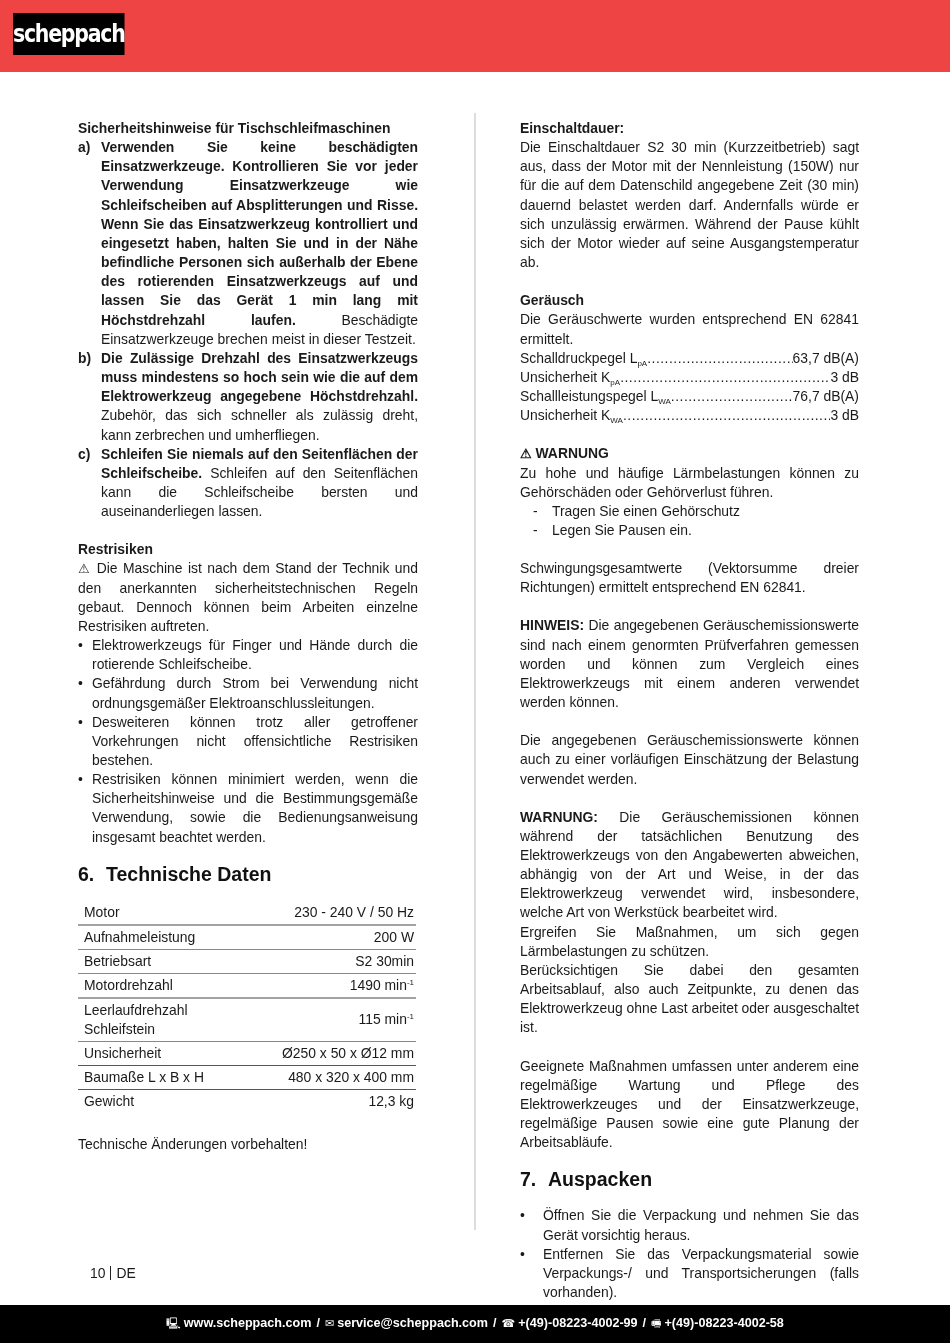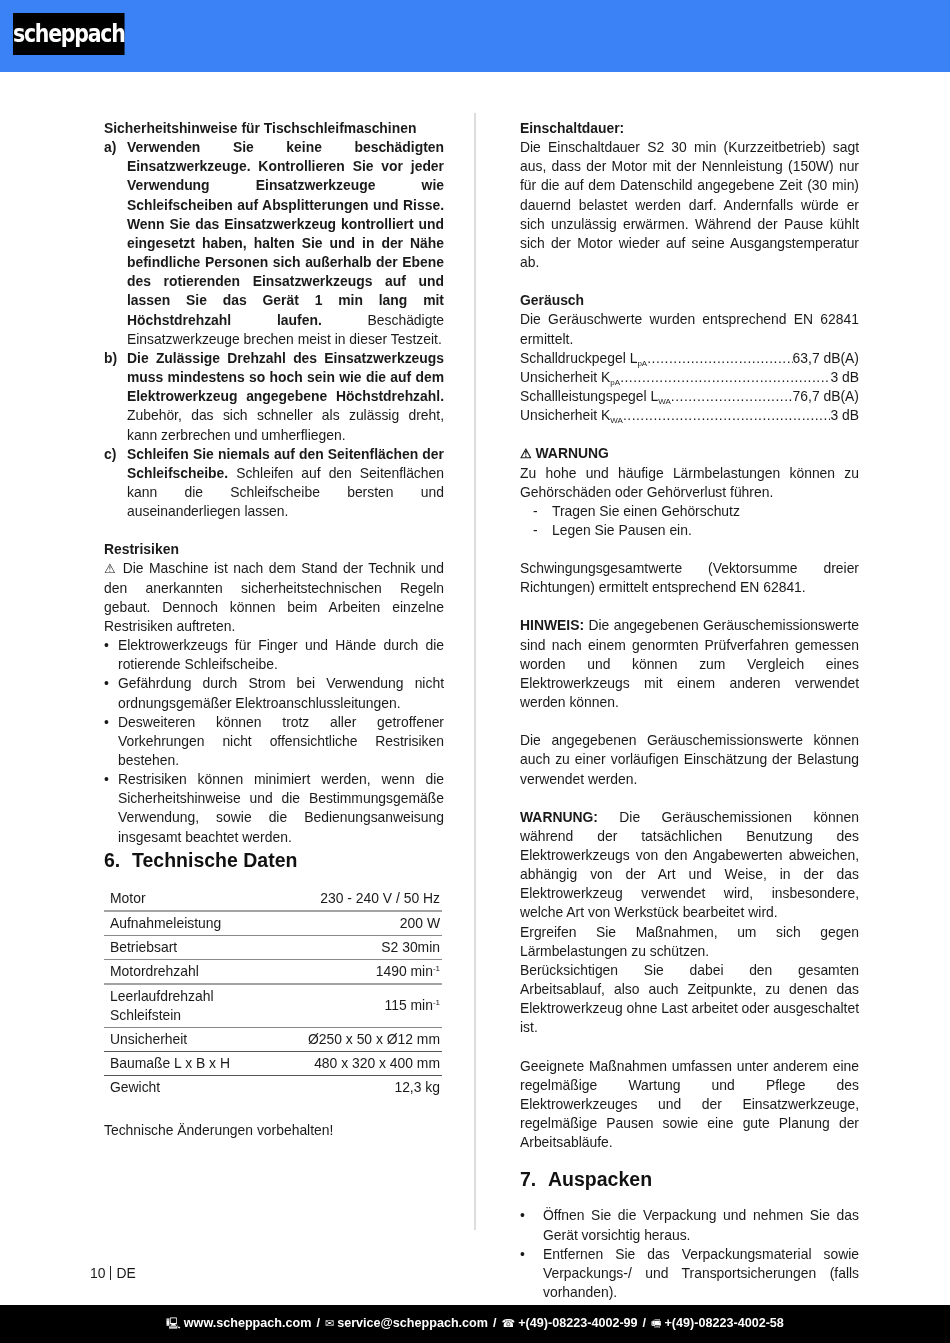--- a/index.html
+++ b/index.html
@@ -1,30 +1,30 @@
 <!DOCTYPE html>
 <html><head>
 <meta charset="utf-8">
 <style>
   html, body { margin: 0; padding: 0; }
   body {
     width: 950px; height: 1343px; position: relative; overflow: hidden;
     background: #ffffff; color: #1a1a1a;
     font-family: "Liberation Sans", sans-serif; font-size: 13.9px; line-height: 19.15px;
   }
-  .header-band { position: absolute; left: 0; top: 0; width: 950px; height: 72px; background: #3b82f6; }
+  .header-band { position: absolute; left: 0; top: 0; width: 950px; height: 72px; background: #ef4444; }
   .logo {
     position: absolute; left: 13px; top: 13px; width: 112px; height: 42px; background: #000;
     color: #fff; font-family: "DejaVu Sans", sans-serif; font-weight: bold; font-size: 25px;
     letter-spacing: -1.5px; display: flex; align-items: center; justify-content: center;
     transform: scaleX(0.82); transform-origin: left center; width: 136px;
   }
   .col-divider { position: absolute; left: 474px; top: 113px; width: 2px; height: 1117px; background: #dddddd; }
   .col { position: absolute; top: 119px; }
-  .col.left { left: 104px; width: 340px; }
+  .col.left { left: 78px; width: 340px; }
   .col.right { left: 520px; width: 339px; }
   p { margin: 0; text-align: justify; }
   .b { font-weight: bold; }
   .para-gap { height: 19px; }
   .alpha-item { display: flex; }
   .alpha-item .marker { width: 23px; flex: none; font-weight: bold; }
   .alpha-item .body { flex: 1; text-align: justify; }
   .bullet-item { display: flex; }
   .bullet-item .marker { width: 14px; flex: none; }
   .bullet-item .body { flex: 1; text-align: justify; }
@@ -100,21 +100,21 @@
   </div>
   <div class="bullet-item">
     <span class="marker">•</span>
     <span class="body">Desweiteren können trotz aller getroffener Vorkehrungen nicht offensichtliche Restrisiken bestehen.</span>
   </div>
   <div class="bullet-item">
     <span class="marker">•</span>
     <span class="body">Restrisiken können minimiert werden, wenn die Sicherheitshinweise und die Bestimmungsgemäße Verwendung, sowie die Bedienungsanweisung insgesamt beachtet werden.</span>
   </div>
 
-  <h2 style="">
+  <h2 style="margin-top:14px">
     <span class="num">6.</span><span>Technische Daten</span>
   </h2>
 
   <table class="spec-table">
     <tbody>
       <tr class="thick">
         <td>Motor</td>
         <td class="v"><span>230 - 240 V / 50 Hz</span></td>
       </tr>
       <tr class="light">

